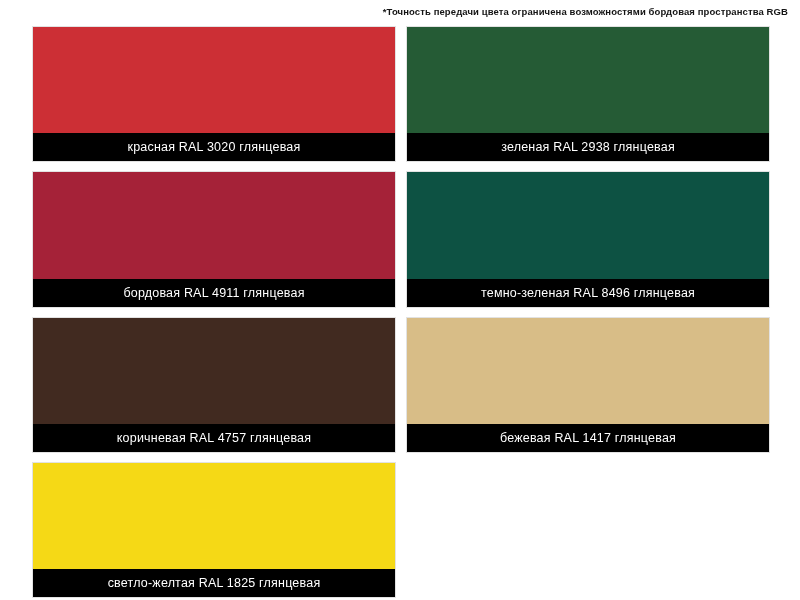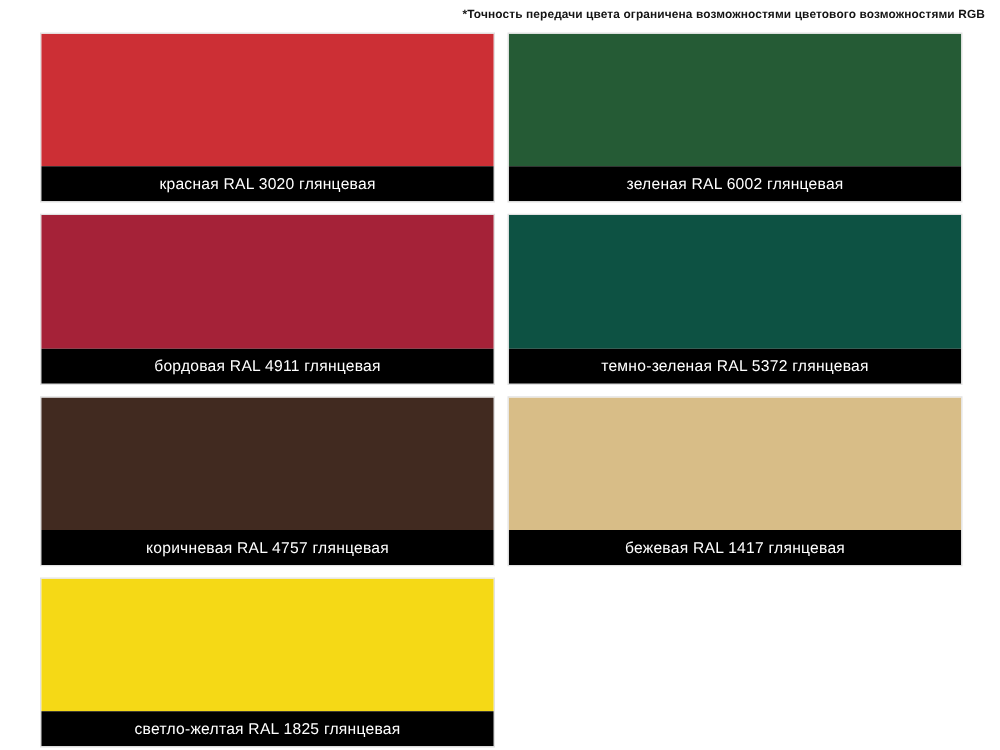--- a/index.html
+++ b/index.html
@@ -71,42 +71,42 @@
     font-weight: normal;
     letter-spacing: 0.2px;
     white-space: nowrap;
   }
 </style>
 </head>
 <body>
 
 <div class="page">
 
-  <div class="header-note">*Точность передачи цвета ограничена возможностями цветового возможностями RGB</div>
+  <div class="header-note">*Точность передачи цвета ограничена возможностями бордовая пространства RGB</div>
 
   <div class="grid">
 
     <div class="swatch-card">
       <div class="swatch-color" style="background-color: rgb(204, 47, 53);"></div>
       <div class="swatch-label">красная RAL 3020 глянцевая</div>
     </div>
 
     <div class="swatch-card">
       <div class="swatch-color" style="background-color: rgb(37, 91, 53);"></div>
-      <div class="swatch-label">зеленая RAL 6002 глянцевая</div>
+      <div class="swatch-label">зеленая RAL 2938 глянцевая</div>
     </div>
 
     <div class="swatch-card">
       <div class="swatch-color" style="background-color: rgb(165, 34, 56);"></div>
       <div class="swatch-label">бордовая RAL 4911 глянцевая</div>
     </div>
 
     <div class="swatch-card">
       <div class="swatch-color" style="background-color: rgb(13, 82, 67);"></div>
-      <div class="swatch-label">темно-зеленая RAL 5372 глянцевая</div>
+      <div class="swatch-label">темно-зеленая RAL 8496 глянцевая</div>
     </div>
 
     <div class="swatch-card">
       <div class="swatch-color" style="background-color: rgb(65, 42, 32);"></div>
       <div class="swatch-label">коричневая RAL 4757 глянцевая</div>
     </div>
 
 
     <div class="swatch-card">
       <div class="swatch-color" style="background-color: rgb(216, 189, 135);"></div>

